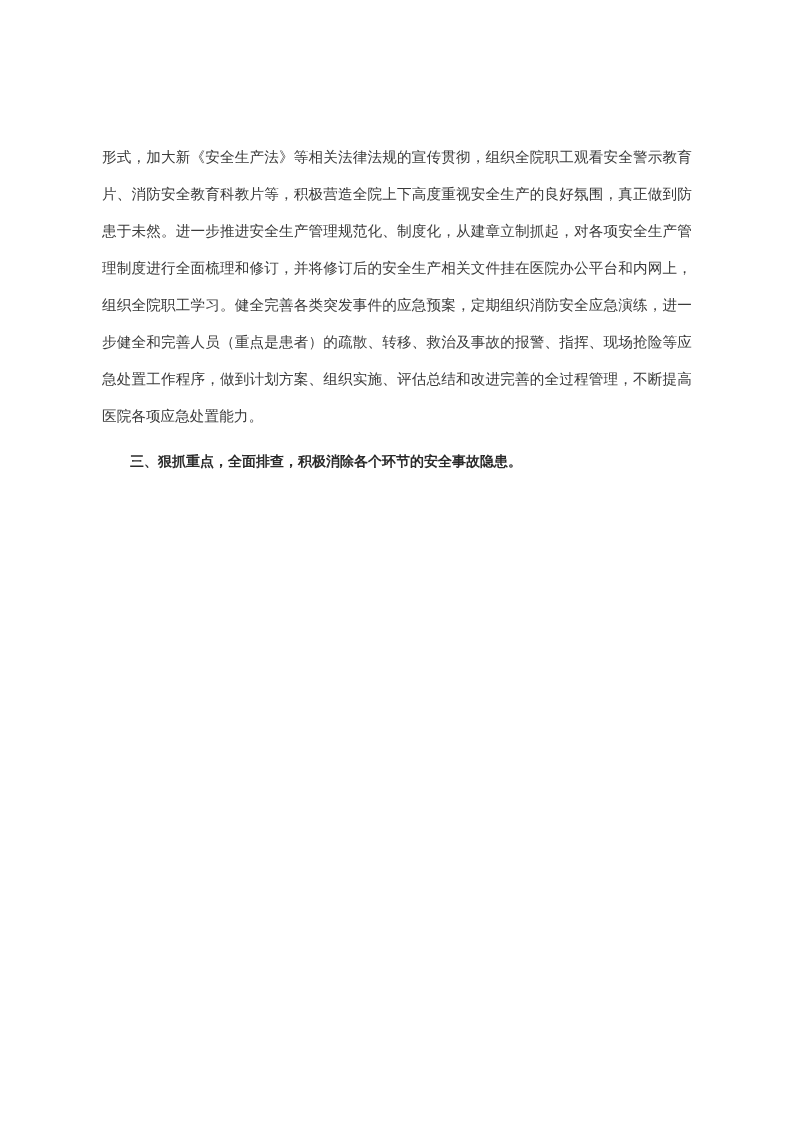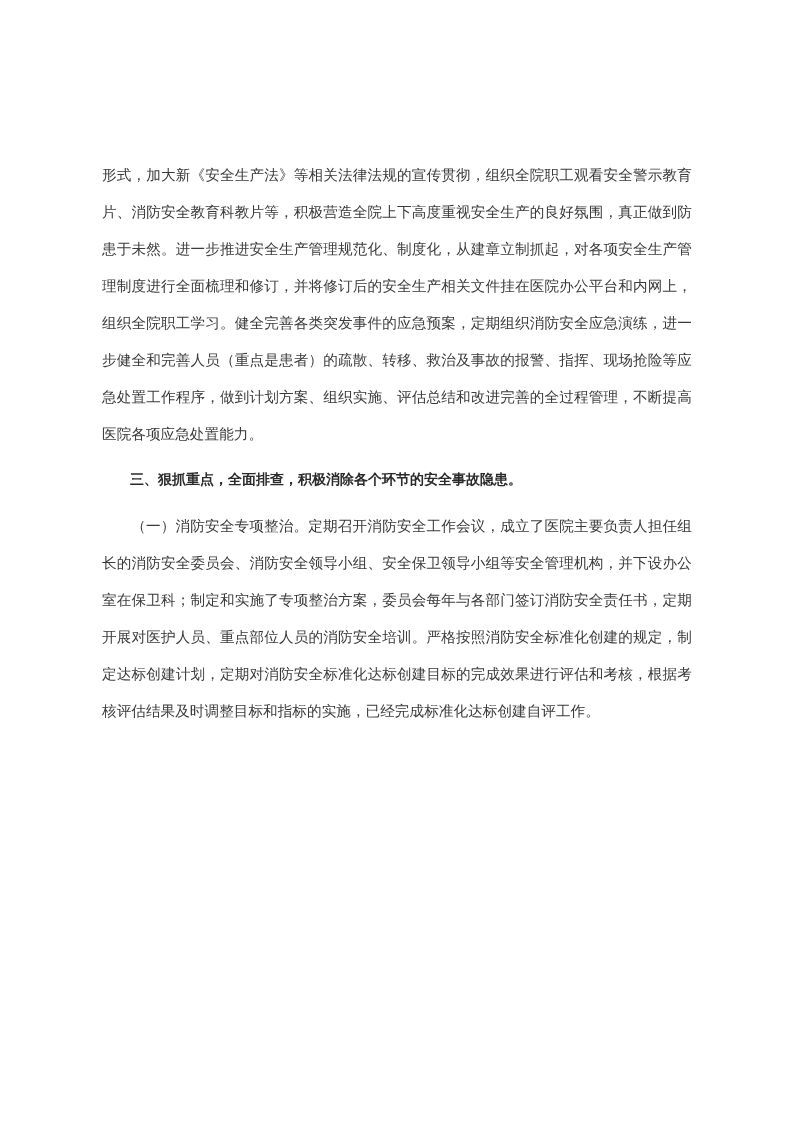--- a/index.html
+++ b/index.html
@@ -11,21 +11,21 @@
       width: 793px;
       height: 1122px;
       position: relative;
       overflow: hidden;
       font-family: "DejaVu Serif", "Liberation Serif", serif;
       color: #3a3a3a;
     }
     .page {
       position: absolute;
       left: 102px;
-      top: 156px;
+      top: 138px;
       width: 590px;
     }
     .para {
       margin: 0;
       font-size: 14.6px;
       line-height: 37px;
       text-align: justify;
       text-justify: inter-ideograph;
       letter-spacing: 0.05px;
     }
@@ -40,14 +40,13 @@
       text-indent: 2em;
       color: #2a2a2a;
     }
   </style>
 </head>
 <body>
 
 <div class="page">
   <p class="para">形式，加大新《安全生产法》等相关法律法规的宣传贯彻，组织全院职工观看安全警示教育片、消防安全教育科教片等，积极营造全院上下高度重视安全生产的良好氛围，真正做到防患于未然。进一步推进安全生产管理规范化、制度化，从建章立制抓起，对各项安全生产管理制度进行全面梳理和修订，并将修订后的安全生产相关文件挂在医院办公平台和内网上，组织全院职工学习。健全完善各类突发事件的应急预案，定期组织消防安全应急演练，进一步健全和完善人员（重点是患者）的疏散、转移、救治及事故的报警、指挥、现场抢险等应急处置工作程序，做到计划方案、组织实施、评估总结和改进完善的全过程管理，不断提高医院各项应急处置能力。</p>
   <p class="heading">三、狠抓重点，全面排查，积极消除各个环节的安全事故隐患。</p>
-  <p class="para indent">（一）消防安全专项整治。定期召开消防安全工作会议，成立了医院主要负责人担任组长的消防安全委员会、消防安全领导小组、安全保卫领导小组等安全管理机构，并下设办公室在保卫科；制定和实施了专项整治方案，委员会每年与各部门签订消防安全责任书，定期开展对医护人员、重点部位人员的消防安全培训。严格按照消防安全标准化创建的规定，制定达标创建计划，定期对消防安全标准化达标创建目标的完成效果进行评估和考核，根据考核评估结果及时调整目标和指标的实施，已经完成标准化达标创建自评工作。</p>
 </div>
 
 </body></html>

